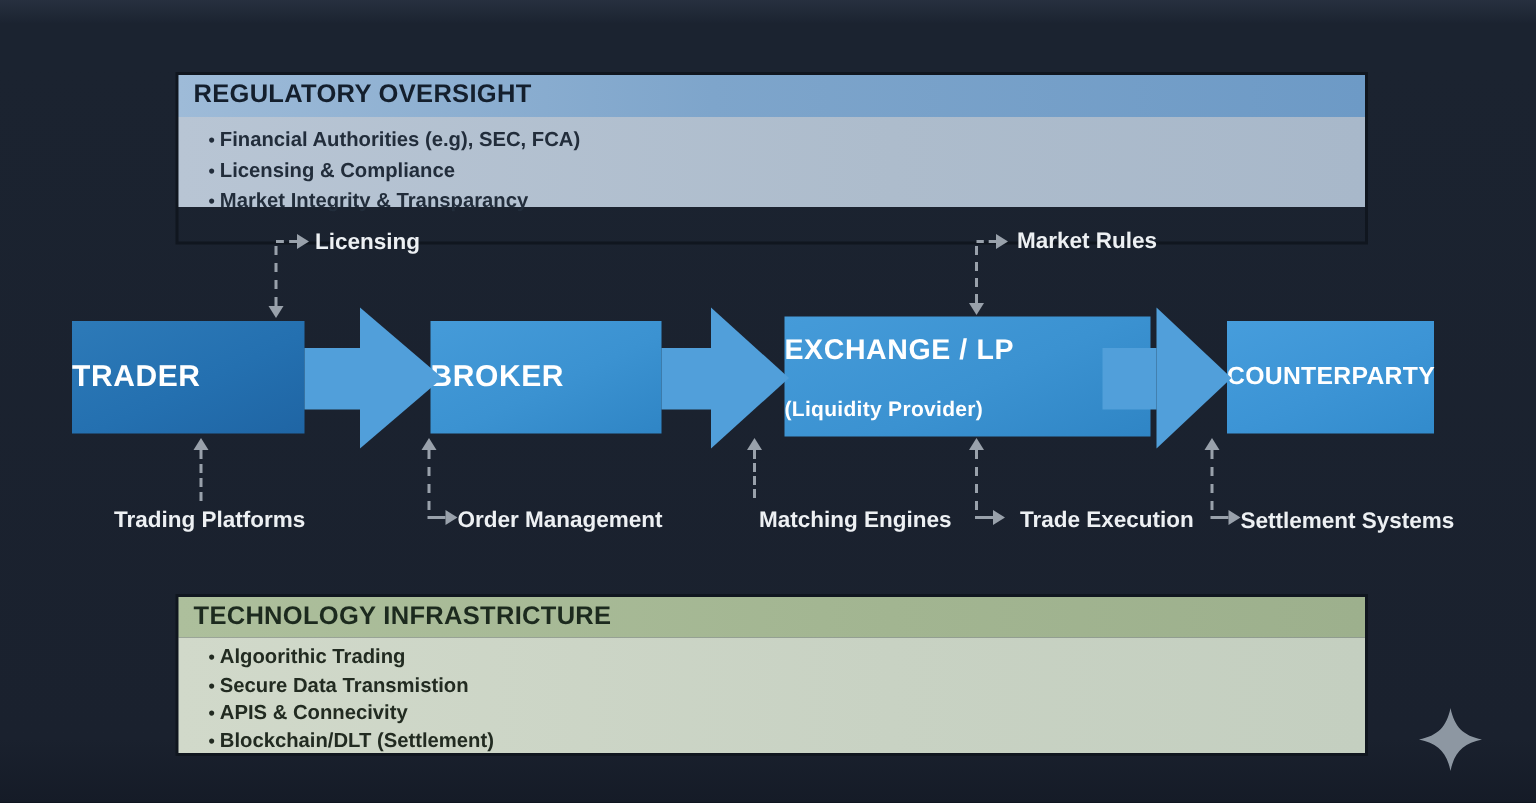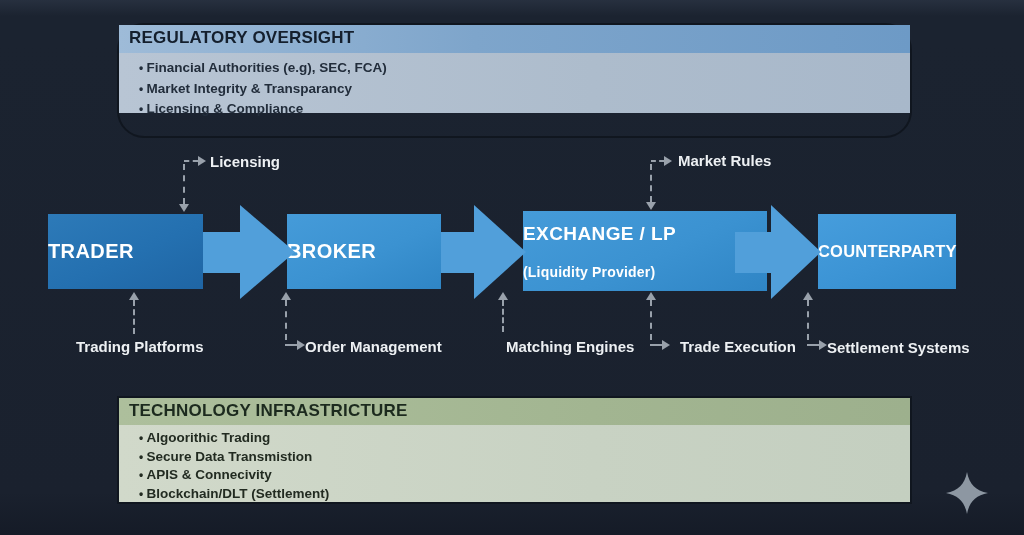--- a/index.html
+++ b/index.html
@@ -9,21 +9,21 @@
     background:
       linear-gradient(180deg,#27303f 0%,#1b2330 3%,#1b2330 8%,#1a212e 92%,#151b27 100%);
   }
   
   .panel{position:absolute;left:117px;width:795px;border:2px solid #10161f;box-sizing:border-box;}
   .panel-hdr{box-sizing:border-box;padding:3px 0 0 10px;font-weight:bold;letter-spacing:.2px;}
   .panel-bd{box-sizing:border-box;padding:5px 0 0 20px;}
   .panel-bd ul{margin:0;padding:0;list-style:none;}
   .panel-bd li{font-size:13.5px;font-weight:600;}
   .panel-bd li::before{content:"• ";font-size:12px;}
-  #panel-reg{top:23px;height:115px;border-radius:27px;}
+  #panel-reg{top:48px;height:115px;}
   #panel-reg .panel-hdr{height:28px;font-size:17px;color:#141f2d;
       background:linear-gradient(90deg,#9ebbd8 0%,#7ea5cb 45%,#6d9ac6 100%);}
   #panel-reg .panel-bd{height:60px;background:linear-gradient(90deg,#b8c5d4 0%,#adbccc 60%,#a8b8ca 100%);}
   #panel-reg li{color:#222d3b;line-height:19.5px;}
   #panel-tech{top:396px;height:108px;}
   #panel-tech .panel-hdr{height:27px;font-size:17px;color:#1c2a1e;
       background:linear-gradient(90deg,#adbf9c 0%,#a2b591 60%,#9db08d 100%);}
   #panel-tech .panel-bd{height:77px;background:linear-gradient(90deg,#d1d9ca 0%,#c8d2c3 60%,#c4cfc0 100%);padding-top:4px;}
   #panel-tech li{color:#222b21;line-height:18.5px;}
   
@@ -55,22 +55,22 @@
 </head>
 <body>
 
 <div id="canvas">
 
   <div class="panel" id="panel-reg">
     <div class="panel-hdr">REGULATORY OVERSIGHT</div>
     <div class="panel-bd">
       <ul>
         <li>Financial Authorities (e.g), SEC, FCA)</li>
+        <li>Licensing &amp; Compliance</li>
         <li>Market Integrity &amp; Transparancy</li>
-        <li>Licensing &amp; Compliance</li>
       </ul>
     </div>
   </div>
 
   <div class="node" id="n-trader">
     <span>TRADER</span>
   </div>
   <div class="node" id="n-broker">
     <span>BROKER</span>
   </div>

